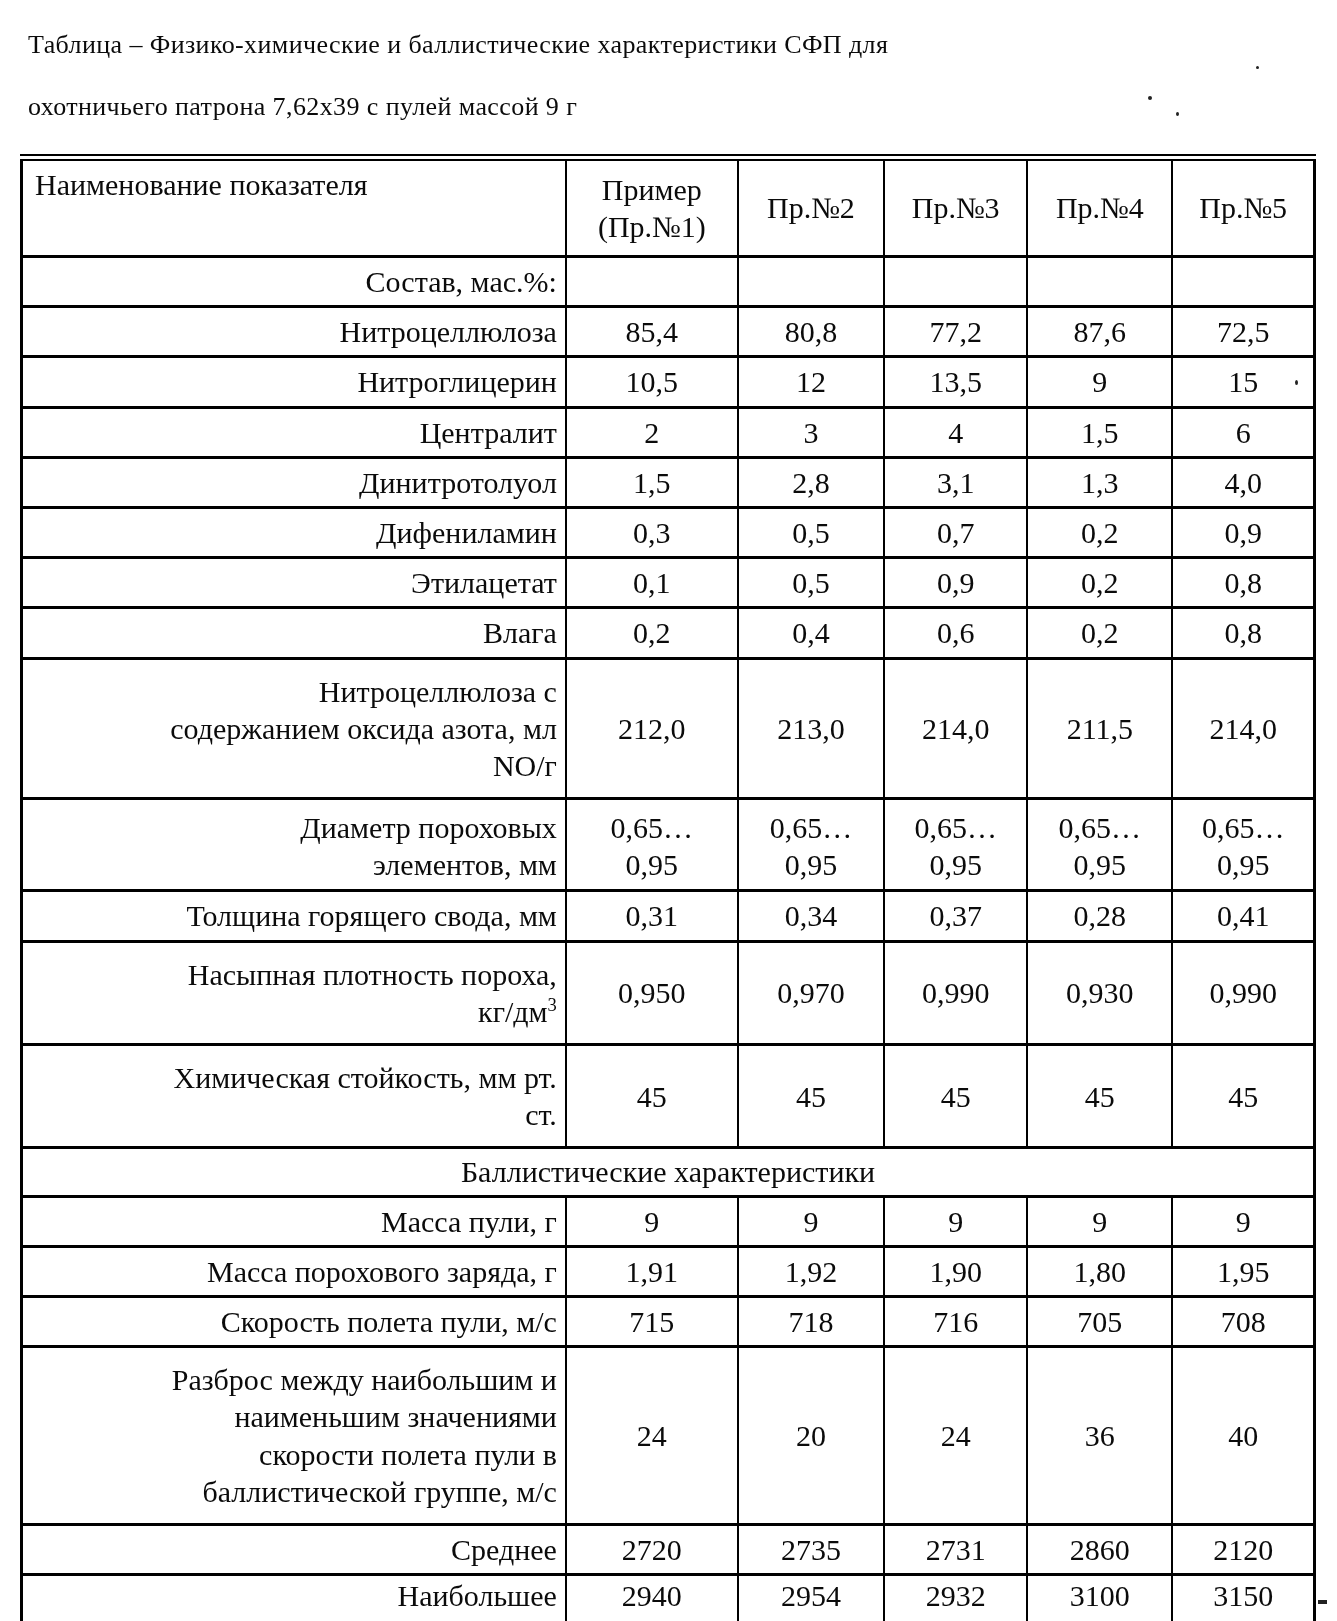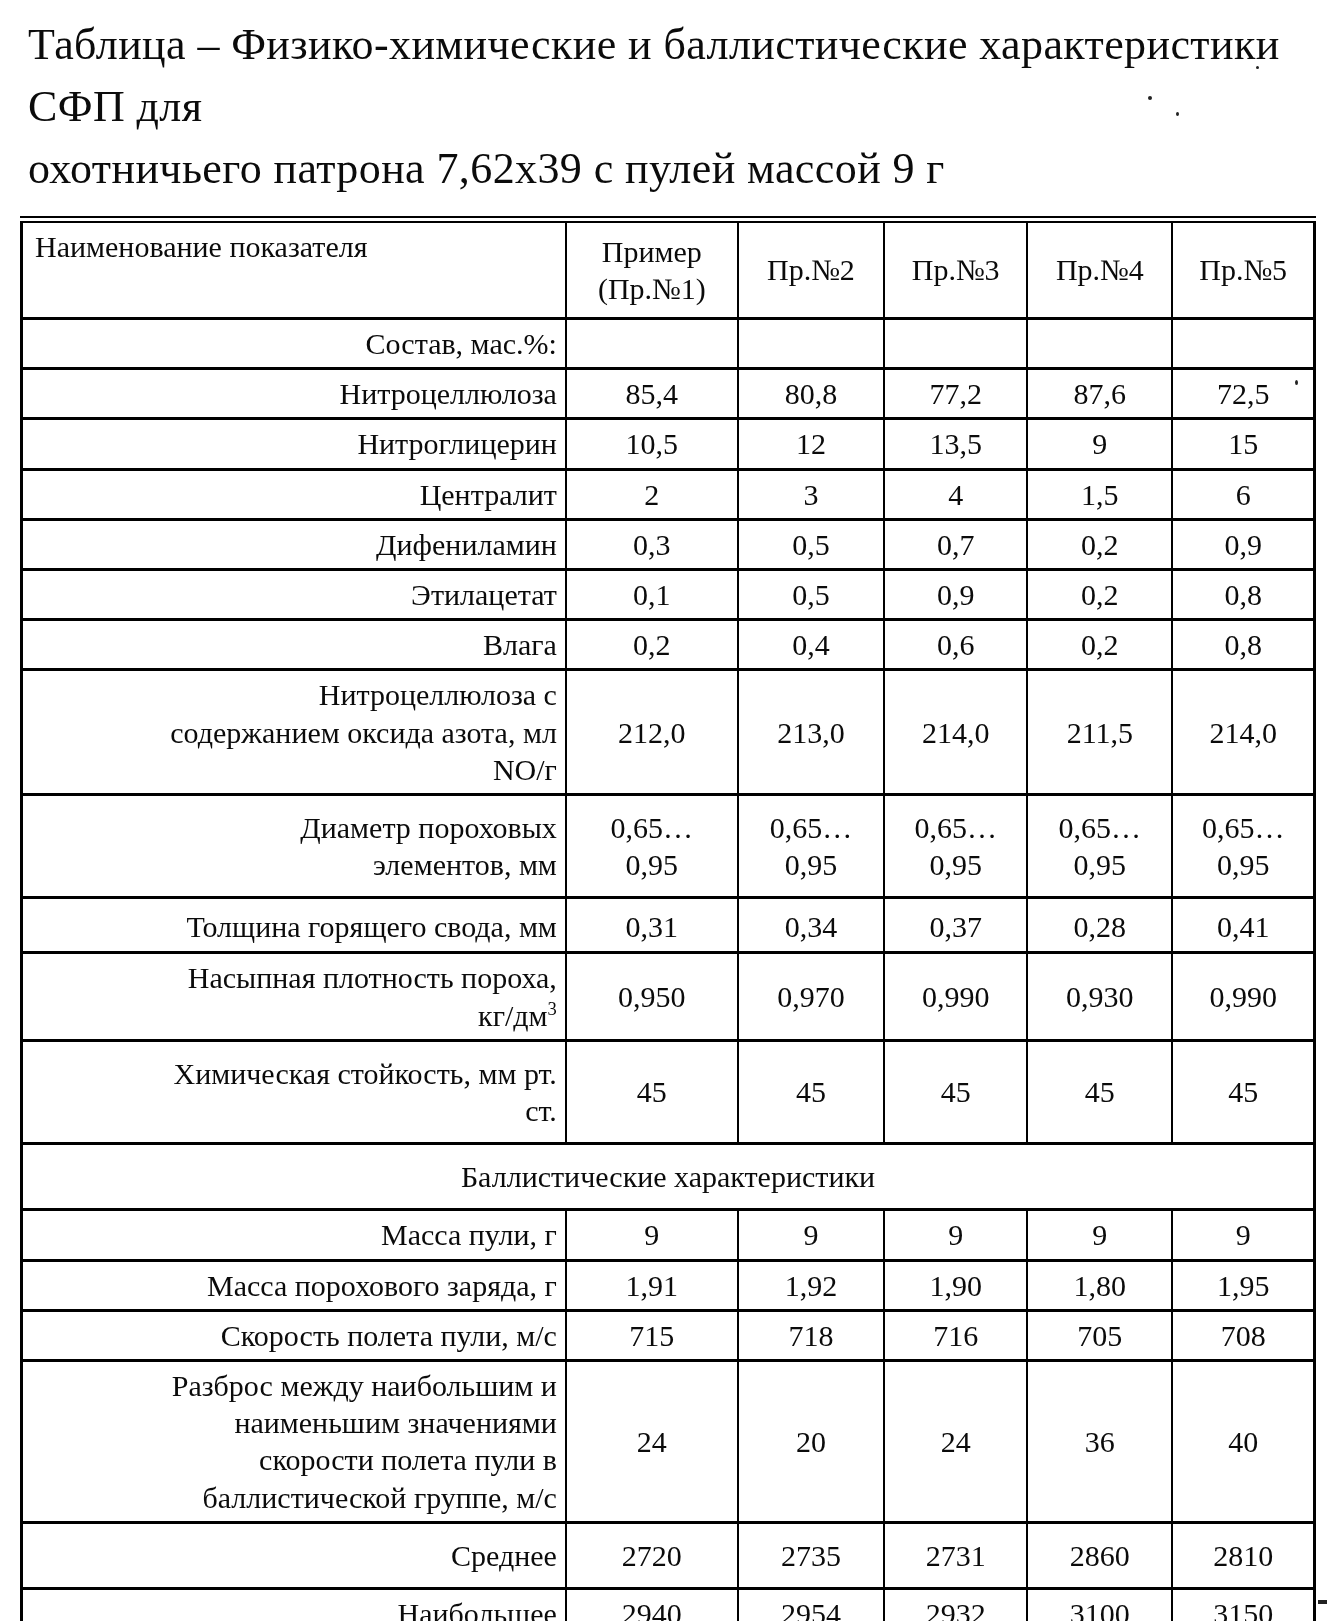--- a/index.html
+++ b/index.html
@@ -11,21 +11,21 @@
     width: 1337px;
     height: 1621px;
     box-sizing: border-box;
     padding: 10px 16px 0 20px;
     position: relative;
     font-family: "Liberation Serif", "DejaVu Serif", serif;
     color: #0b0b0b;
     overflow: hidden;
   }
   .caption {
-    font-size: 44px;
+    font-size: 26px;
     line-height: 62px;
     letter-spacing: 0.4px;
     margin: 4px 0 16px 8px;
   }
   table.main {
     border-collapse: collapse;
     width: 1296px;
     table-layout: fixed;
   }
   table.main, table.main td {
@@ -155,20 +155,28 @@
       </tr>
       <tr>
         <td class="label-cell">Централит</td>
         <td class="value-cell">2</td>
         <td class="value-cell">3</td>
         <td class="value-cell">4</td>
         <td class="value-cell">1,5</td>
         <td class="value-cell">6</td>
       </tr>
       <tr>
+        <td class="label-cell">Динитротолуол</td>
+        <td class="value-cell">1,5</td>
+        <td class="value-cell">2,8</td>
+        <td class="value-cell">3,1</td>
+        <td class="value-cell">1,3</td>
+        <td class="value-cell">4,0</td>
+      </tr>
+      <tr>
         <td class="label-cell">Дифениламин</td>
         <td class="value-cell">0,3</td>
         <td class="value-cell">0,5</td>
         <td class="value-cell">0,7</td>
         <td class="value-cell">0,2</td>
         <td class="value-cell">0,9</td>
       </tr>
       <tr>
         <td class="label-cell">Этилацетат</td>
         <td class="value-cell">0,1</td>
@@ -272,21 +280,21 @@
         <td class="value-cell">24</td>
         <td class="value-cell">36</td>
         <td class="value-cell">40</td>
       </tr>
       <tr>
         <td class="label-cell">Среднее</td>
         <td class="value-cell">2720</td>
         <td class="value-cell">2735</td>
         <td class="value-cell">2731</td>
         <td class="value-cell">2860</td>
-        <td class="value-cell">2810</td>
+        <td class="value-cell">2120</td>
       </tr>
       <tr>
         <td class="label-cell">Наибольшее</td>
         <td class="value-cell">2940</td>
         <td class="value-cell">2954</td>
         <td class="value-cell">2932</td>
         <td class="value-cell">3100</td>
         <td class="value-cell">3150</td>
       </tr>
     </tbody>

